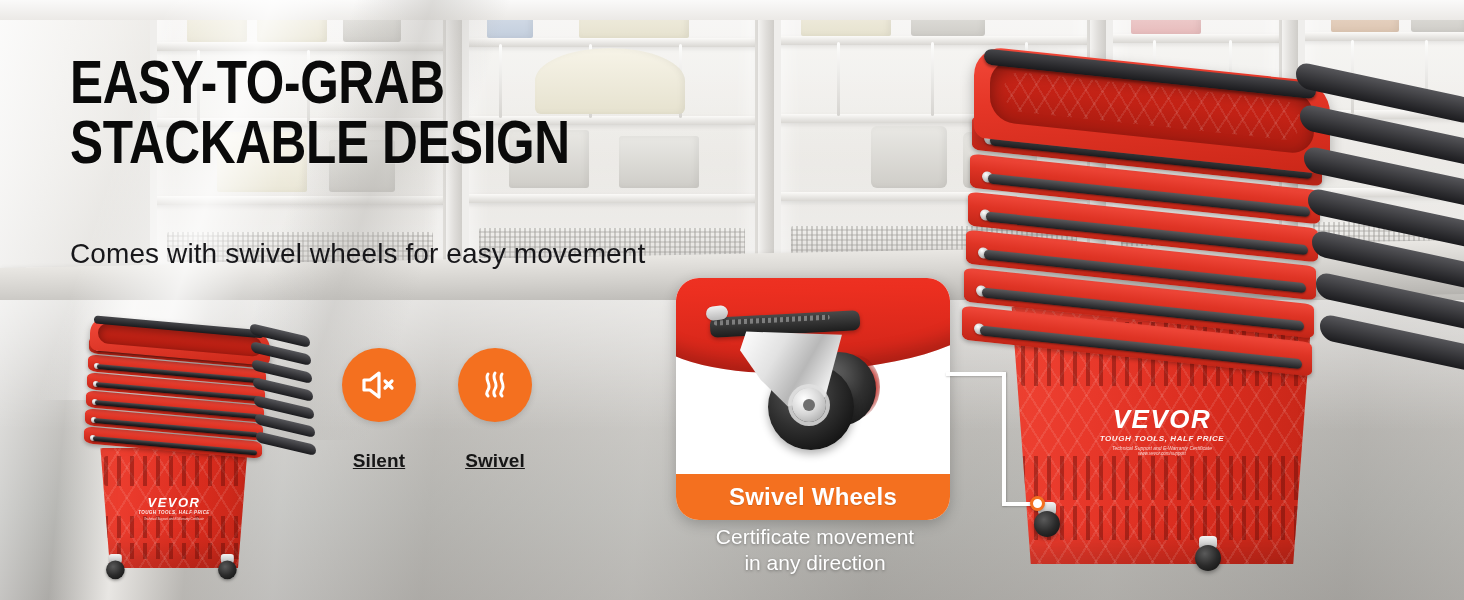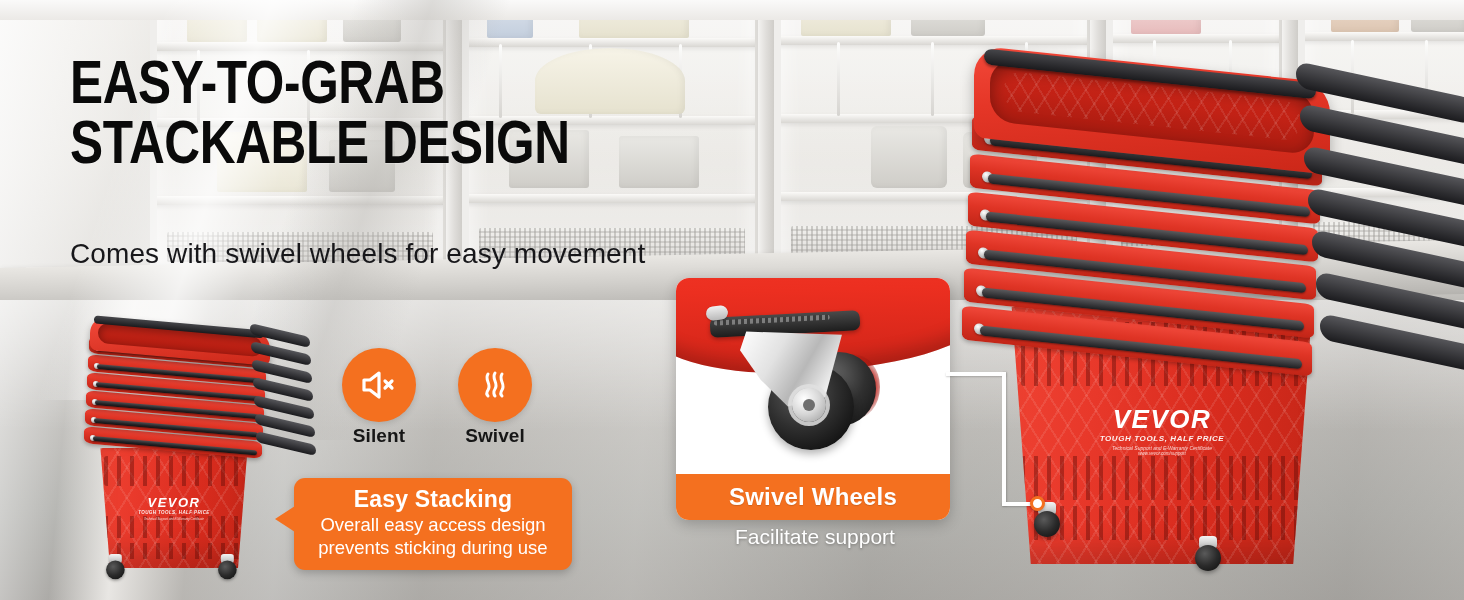--- a/index.html
+++ b/index.html
@@ -151,22 +151,22 @@
   
   .feature-icons { position:absolute; left:342px; top:348px; display:flex; gap:42px; }
   .feat { width:74px; display:flex; flex-direction:column; align-items:center; }
   .feat .circle {
     width:74px; height:74px; border-radius:50%;
     background:#f4701f;
     display:flex; align-items:center; justify-content:center;
     box-shadow:0 2px 6px rgba(0,0,0,.14);
   }
   .feat .flabel {
-    margin-top:3px; font-size:19px; font-weight:700; color:#161616;
-    letter-spacing:.1px; white-space:nowrap;
+    margin-top:28px; font-size:19px; font-weight:700; color:#161616;
+    letter-spacing:.1px; white-space:nowrap;text-decoration:underline;
   }
 
   
   .callout {
     position:absolute; left:294px; top:478px;
     width:278px; padding:9px 10px 12px;
     background:#f4701f; border-radius:11px;
     box-shadow:0 3px 9px rgba(0,0,0,.22);
     text-align:center; color:#fff;
   }
@@ -176,21 +176,21 @@
     position:absolute; left:-19px; top:28px;
     width:0; height:0;
     border-top:13px solid transparent;
     border-bottom:13px solid transparent;
     border-right:20px solid #f4701f;
   }
 
   
   .inset {
     position:absolute; left:676px; top:278px; width:274px; height:242px;
-    border-radius:13px; overflow:hidden;
+    border-radius:23px; overflow:hidden;
     background:#fff;
     box-shadow:0 4px 14px rgba(0,0,0,.22);
   }
   .inset .photo { position:absolute; left:0; right:0; top:0; height:196px; background:#fff; overflow:hidden; }
   .inset .bar {
     position:absolute; left:0; right:0; bottom:0; height:46px;
     background:#f4701f; color:#fff;
     display:flex; align-items:center; justify-content:center;
     font-size:24px; font-weight:700; letter-spacing:.2px;
     text-shadow:0 1px 1px rgba(0,0,0,.15);
@@ -583,44 +583,39 @@
             <path d="M13 9 C 9 15, 17 19, 13 25 C 11 28, 12 30, 13 31"></path>
             <path d="M20 8 C 16 14, 24 18, 20 24 C 18 27, 19 30, 20 31"></path>
             <path d="M27 9 C 23 15, 31 19, 27 25 C 25 28, 26 30, 27 31"></path>
           </g>
         </svg>
       </div>
       <div class="flabel">Swivel</div>
     </div>
   </div>
 
-  <div class="callout">
-    <div class="tail"></div>
-    <div class="c-title">Easy Stacking</div>
-    <div class="c-body">Overall easy access design</div>
-    <div class="c-body">prevents sticking during use</div>
-  </div>
 
   <div class="inset">
     <div class="photo">
       <div class="ins-red"></div>
       <div class="ins-plate"></div>
       <div class="ins-bolt"></div>
       <div class="ins-redrim"></div>
       <div class="ins-caster-tire2"></div>
       <div class="ins-caster-tire"></div>
       <div class="ins-fork"></div>
       <div class="ins-hub"></div>
     </div>
     <div class="bar">
       <span>Swivel Wheels</span>
     </div>
   </div>
   <div class="inset-caption">
-    <div>Facilitate support</div>
+    <div>Certificate movement</div>
+    <div>in any direction</div>
   </div>
 
   <div class="connector">
     <div class="conn-h1"></div>
     <div class="conn-v"></div>
     <div class="conn-h2"></div>
     <div class="conn-dot"></div>
   </div>
 
 </div>

